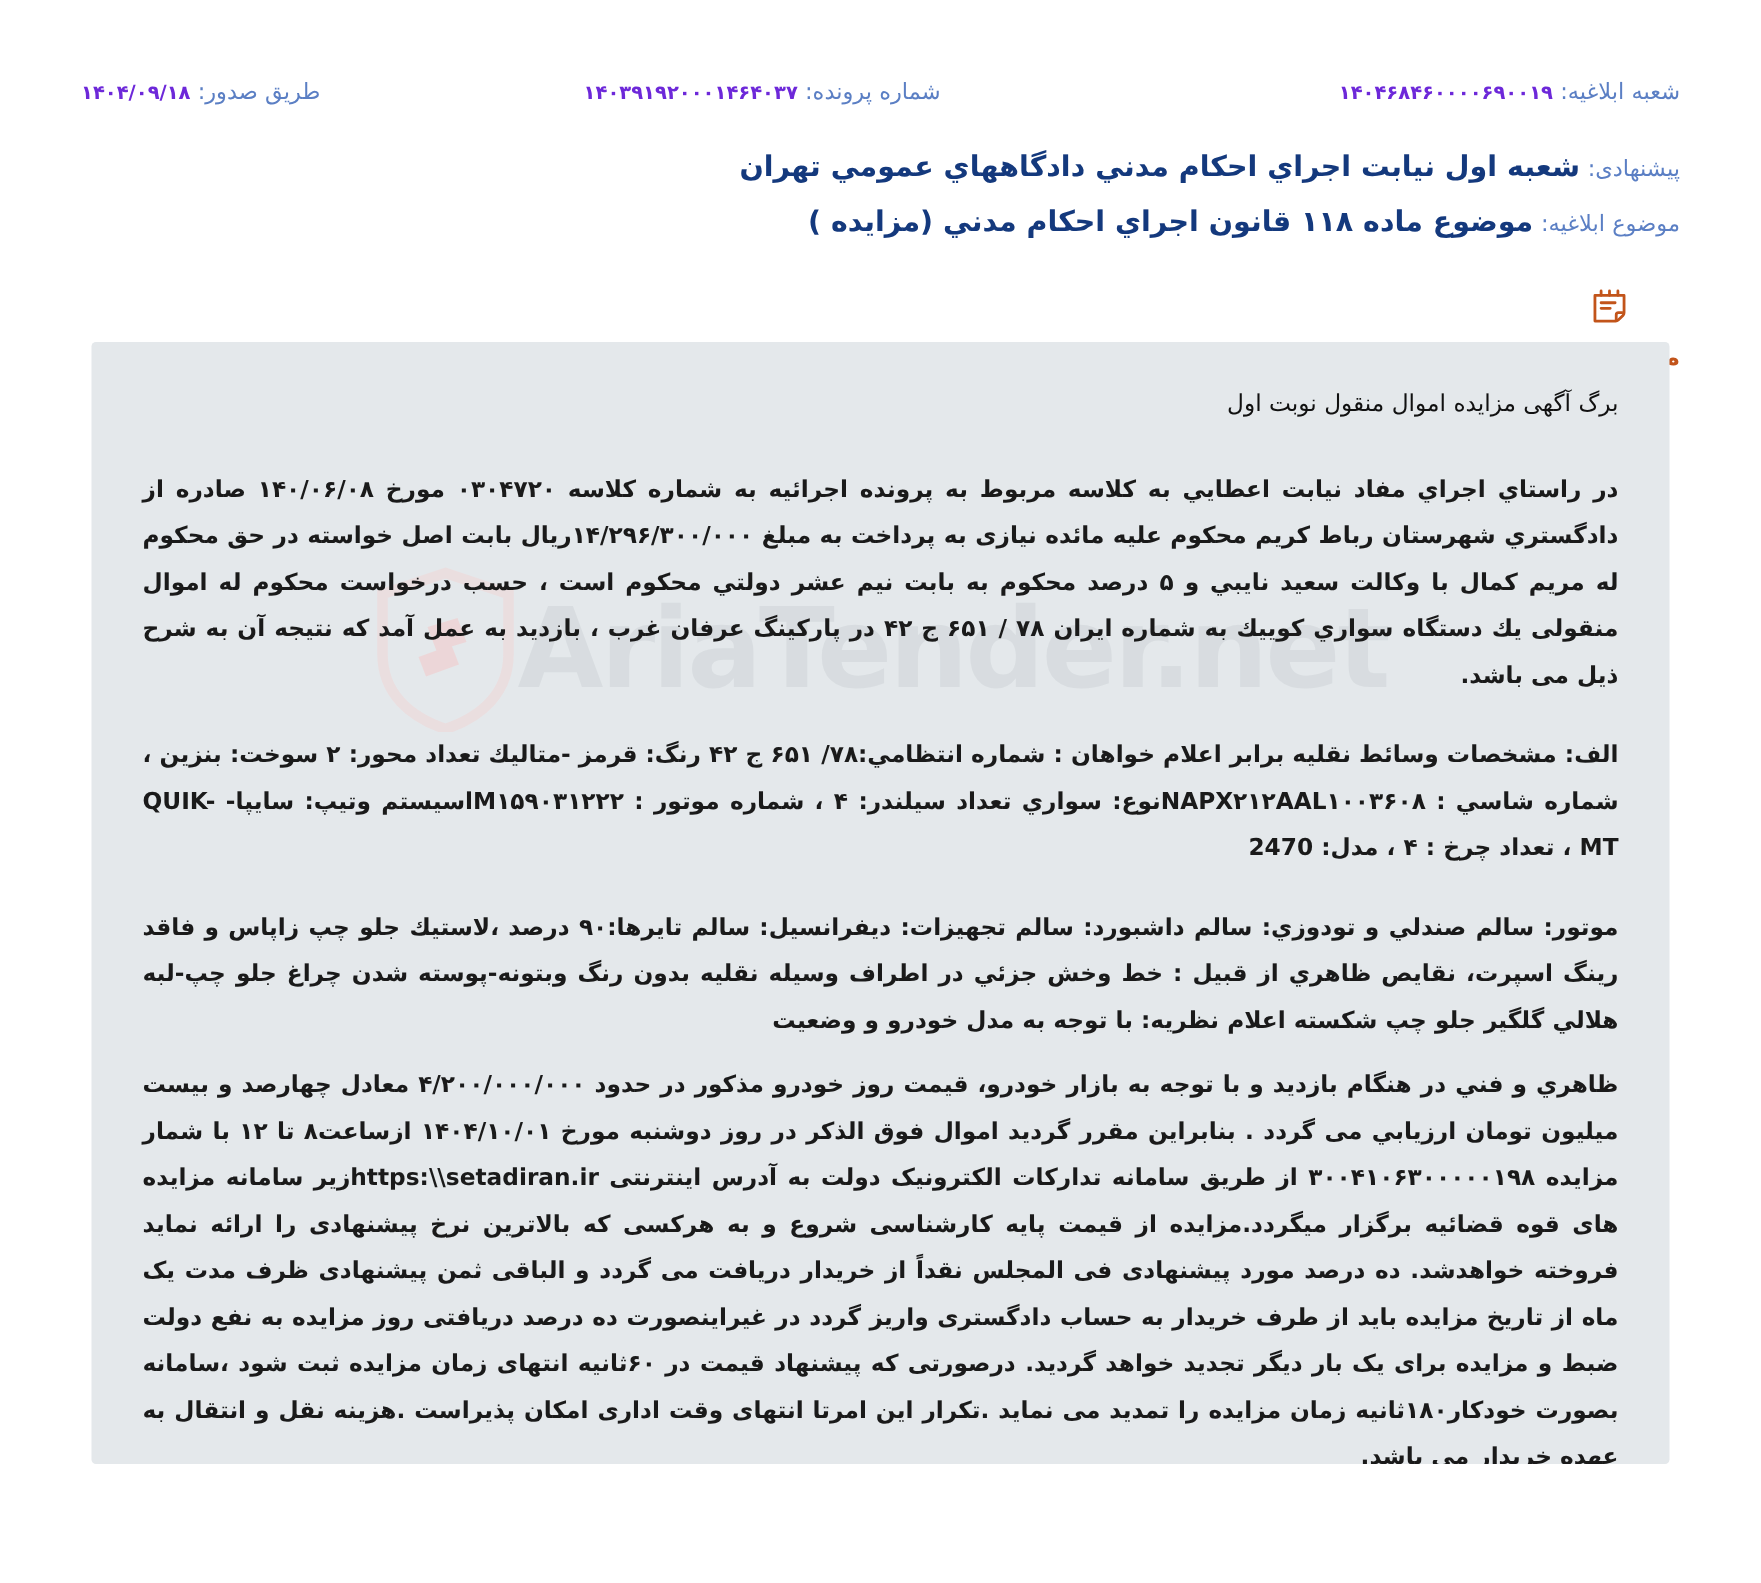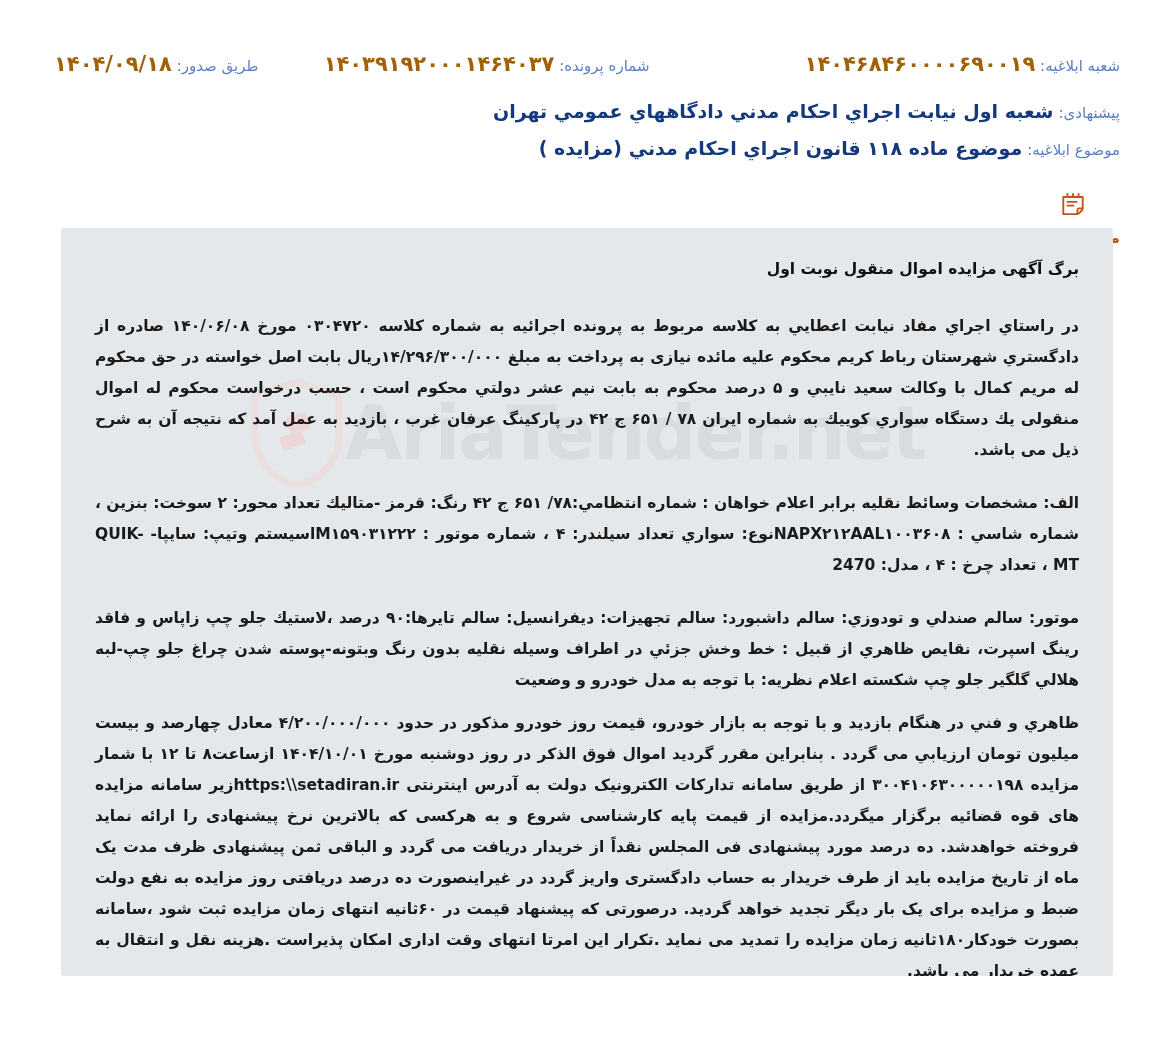--- a/index.html
+++ b/index.html
@@ -26,23 +26,23 @@
     align-items:baseline;
     direction:rtl;
   }
   .meta-item{
     font-size:15px;
     color:#5b7fc4;
     white-space:nowrap;
     letter-spacing:0;
   }
   .meta-item .val{
-    color:#a16207;
-    font-weight:bold;
-    font-size:21px;
+    color:#6d28d9;
+    font-weight:bold;
+    font-size:13px;
   }
   .meta-item.first{ flex:0 0 auto; }
   .meta-item.mid{ flex:0 0 auto; margin-right:90px;}
   .meta-item.last{ flex:0 0 auto; }
 
   
   .line-block{
     position:absolute;
     right:54px;
     left:54px;
@@ -103,21 +103,21 @@
     color:#1a1a1a;
     font-size:15.5px;
     line-height:31px;
     font-weight:bold;
     text-align:justify;
     text-align-last:right;
   }
   .doc-title{
     text-align:right;
     font-size:15.5px;
-    font-weight:bold;
+    font-weight:normal;
     margin:0 0 26px 0;
     color:#111;
   }
   .para{
     margin:12px 0 4px 0;
     text-align:justify;
     text-align-last:right;
   }
   .para.gap{ margin-top:22px; }
 

